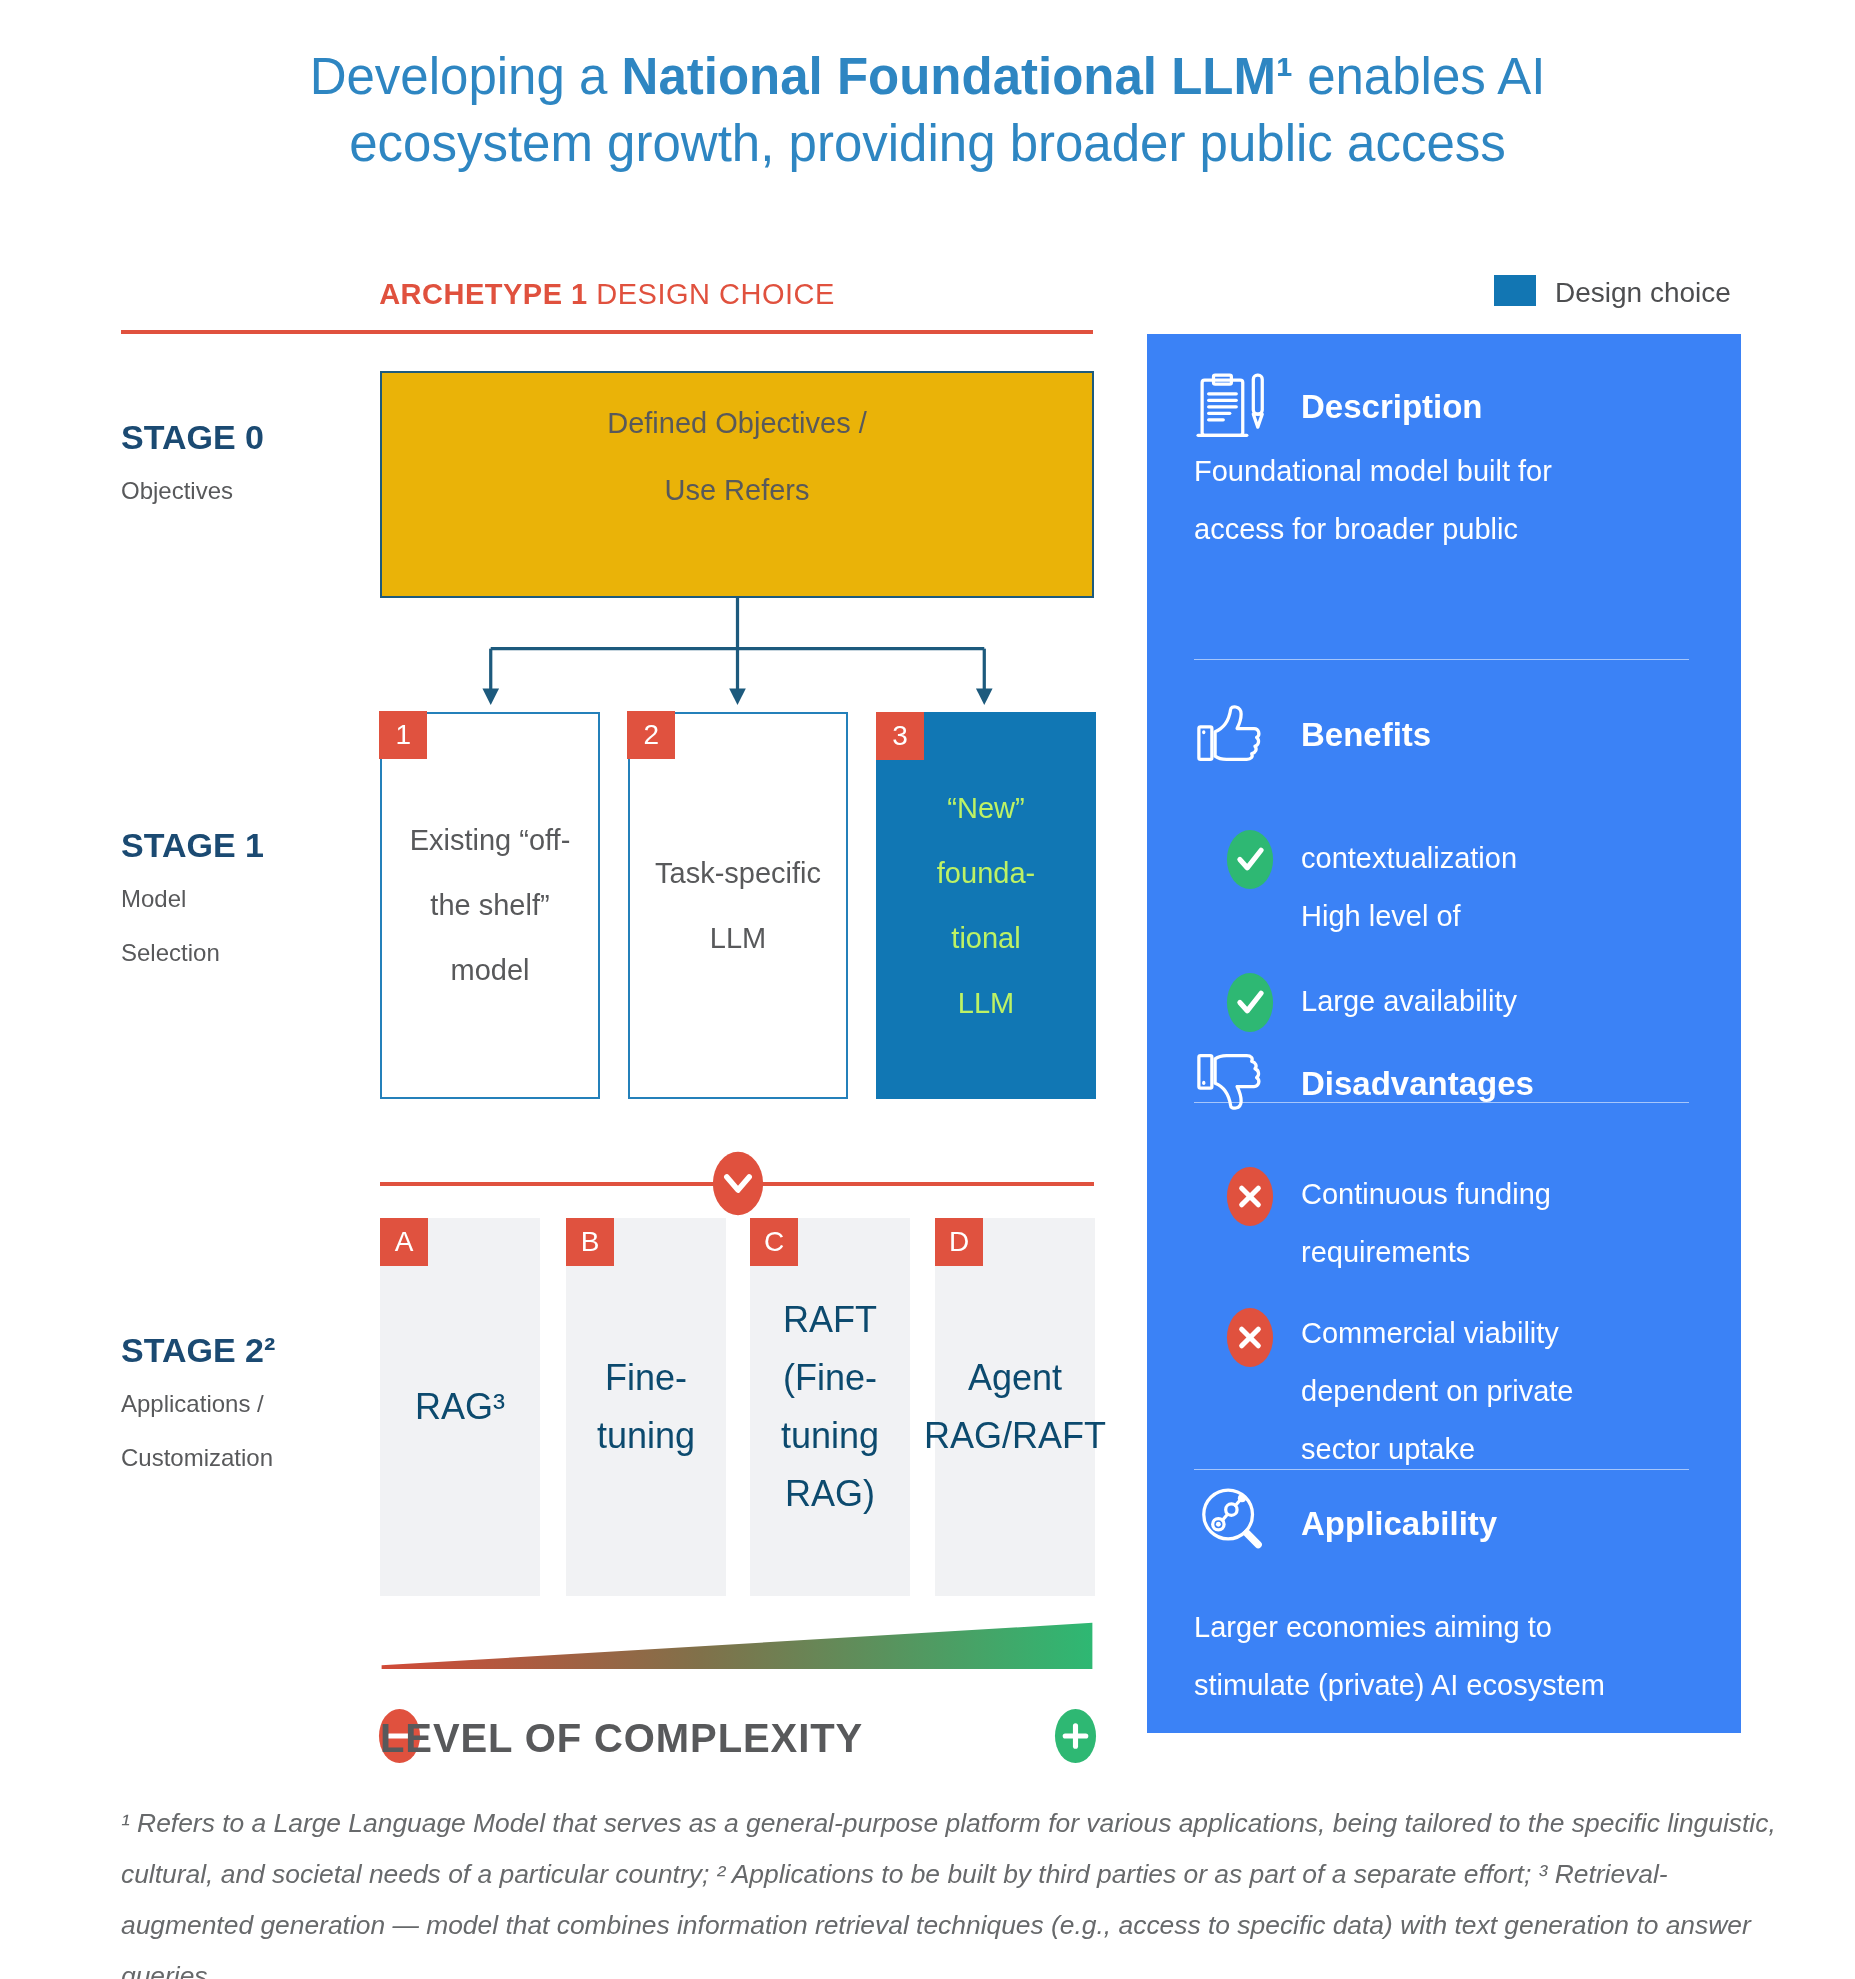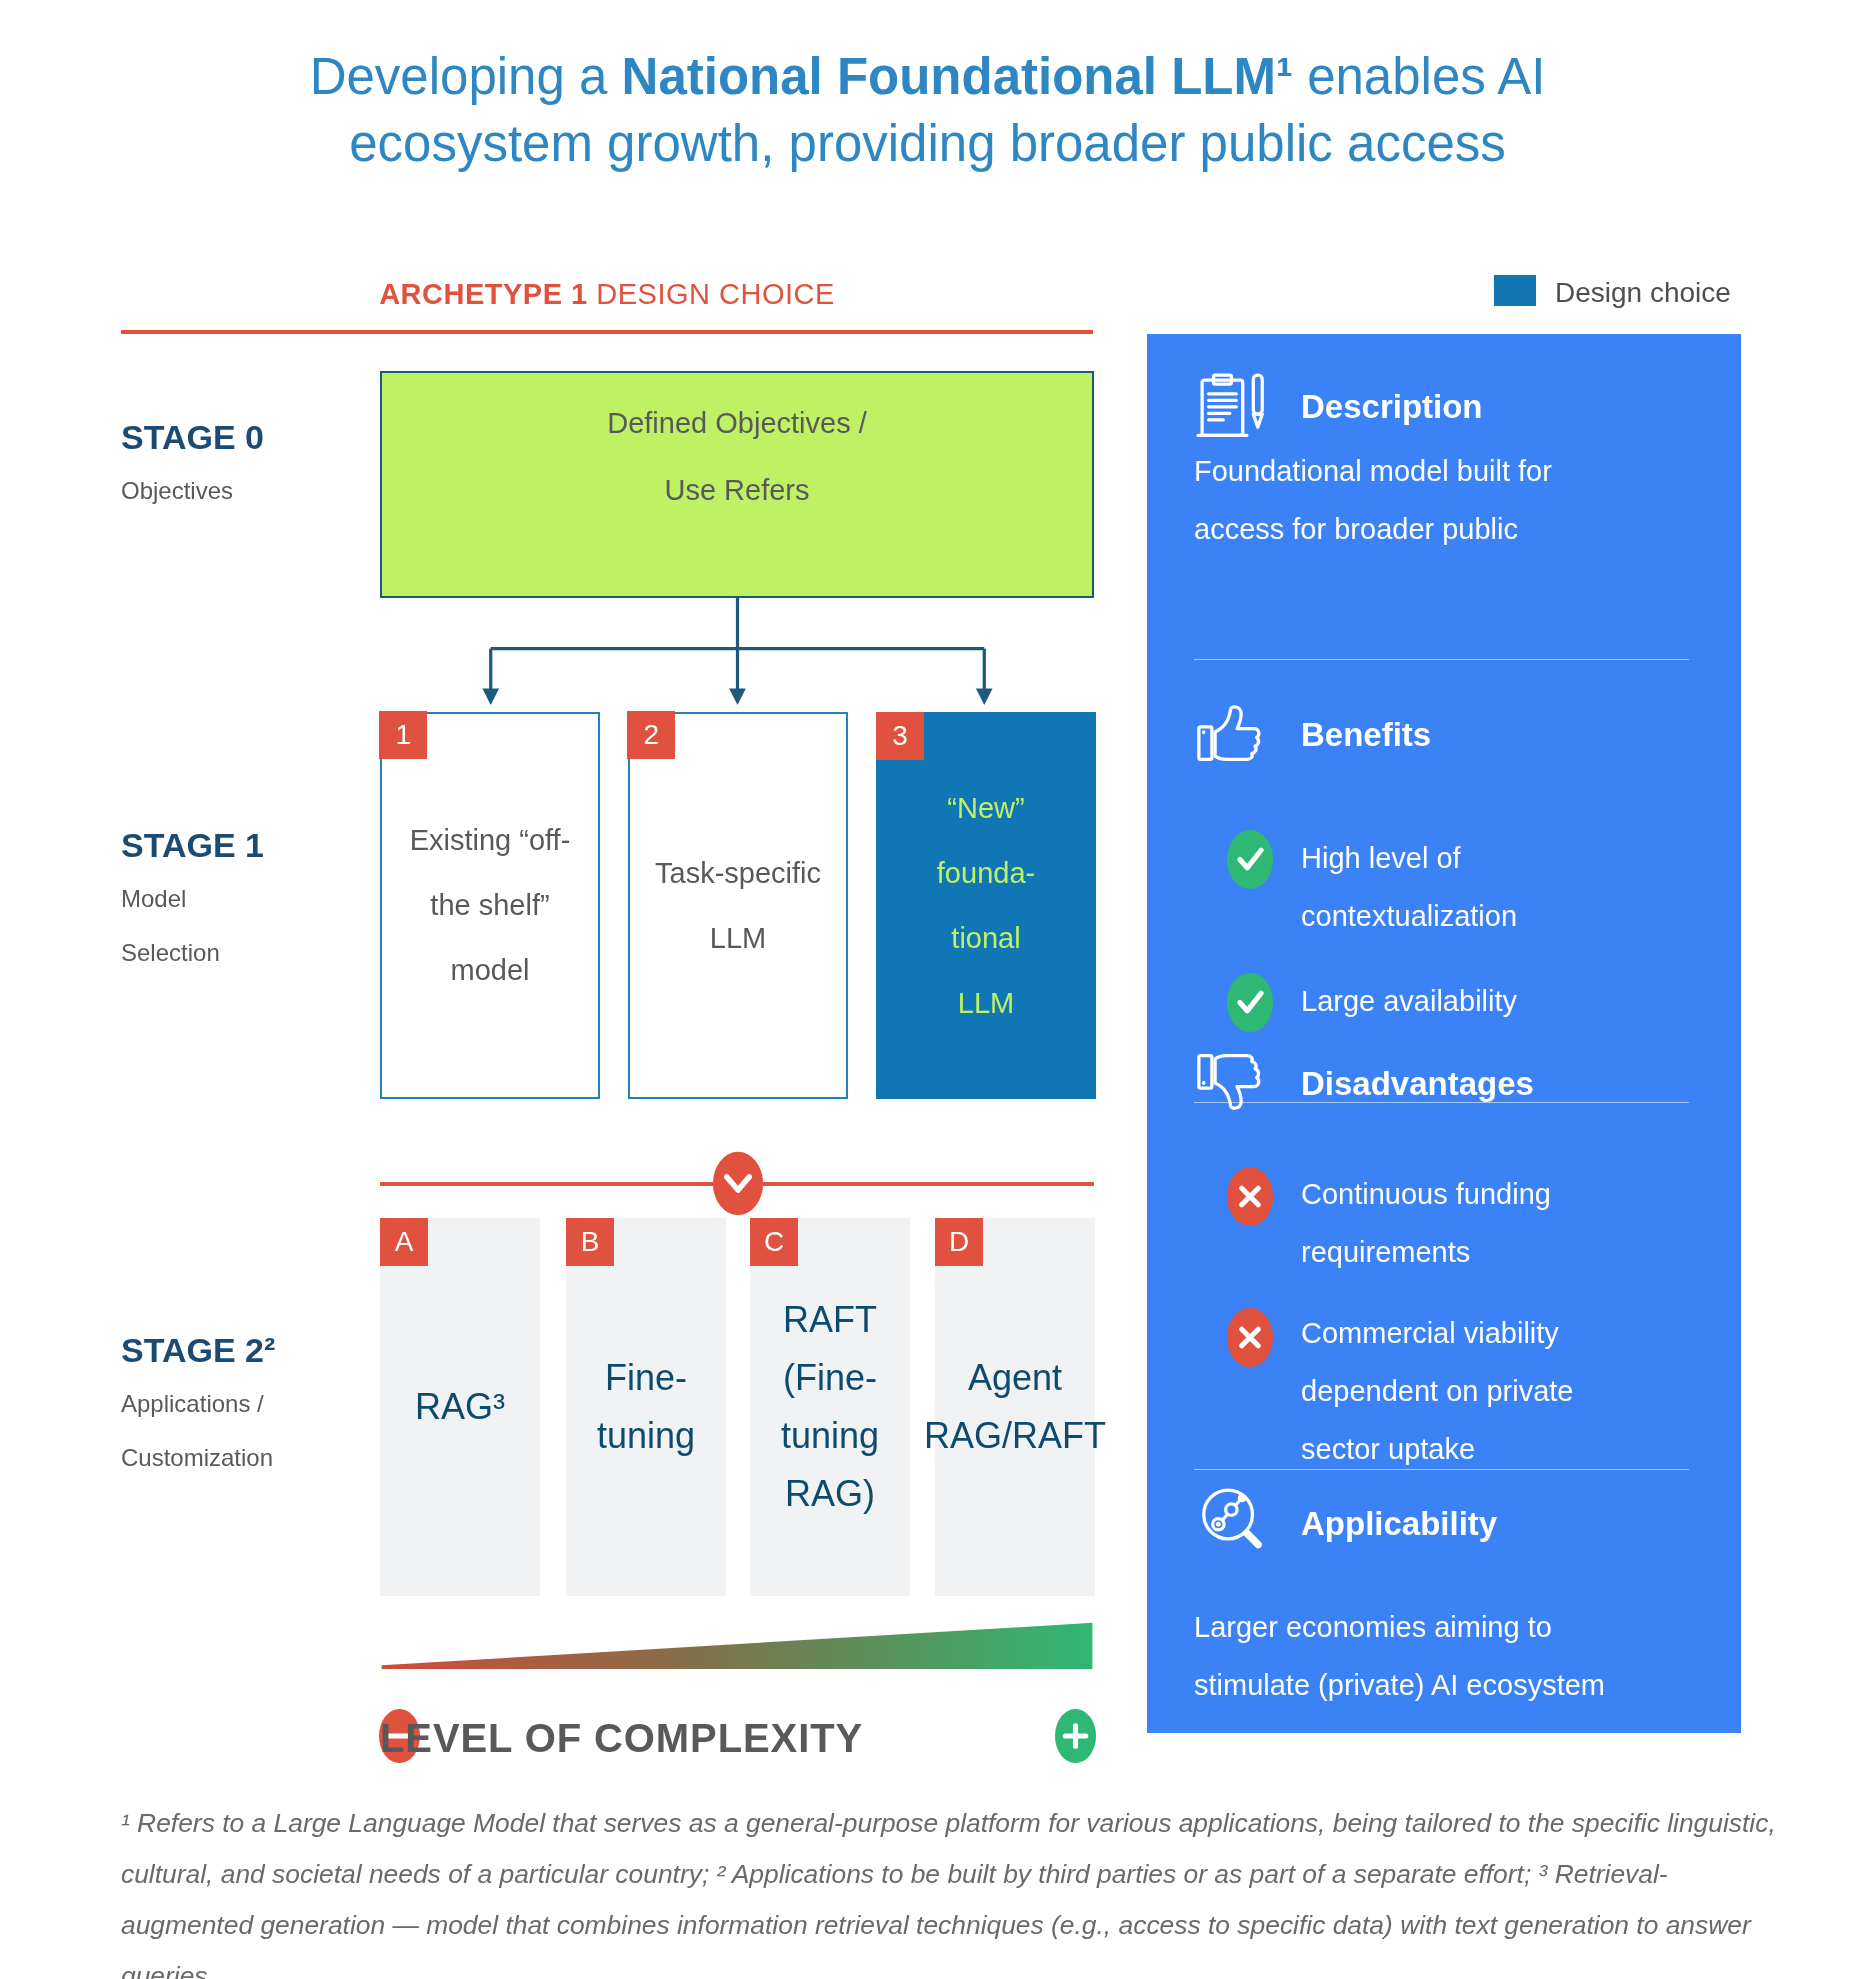--- a/index.html
+++ b/index.html
@@ -22,21 +22,21 @@
   .legend-label { position:absolute; left:1555px; top:277px; font-size:28px; color:#4d4e50; }
 
   
   .stage-label { position:absolute; left:121px; }
   .stage-name { font-size:34px; font-weight:700; color:#1b4a72; line-height:54px; }
   .stage-cap { font-size:24px; color:#58595b; line-height:54px; }
   #stage0 { top:410px; } #stage1 { top:818px; } #stage2 { top:1323px; }
 
   
   .obj-box { position:absolute; left:380px; top:371px; width:714px; height:227px;
-             border:2.8px solid #1d5a7d; background:#bef264; display:flex; flex-direction:column;
+             border:2.8px solid #1d5a7d; background:#eab308; display:flex; flex-direction:column;
              align-items:center; justify-content:center; padding-bottom:56px; }
   .obj-line { font-size:29px; color:#58595b; line-height:67px; }
 
   svg.abs { position:absolute; display:block; }
 
   
   .opt-box { position:absolute; top:712px; width:220px; height:387px; background:#fff;
              border:2.8px solid #2480ba; display:flex; flex-direction:column; align-items:center; justify-content:center; }
   .opt-box.selected { background:#1177b4; border:none; }
   #opt1 { left:380px; } #opt2 { left:628px; } #opt3 { left:876px; }
@@ -221,22 +221,22 @@
         <path d="M26 74 L26 44 C36 40 43 30 45 17 C45 11 58 12 58 22 C58 29 55 36 53 40 L74 40 C80 40 82 48 77 51 C81 54 80 60 75 62 C78 65 76 70 71 71 C73 75 70 78 65 78 L40 78 C34 78 30 77 26 74 Z"></path>
         <line x1="12" y1="44" x2="12" y2="45"></line>
       </g>
     </svg>
     <div class="p-head" style="top:382px;">Benefits</div>
     <svg class="abs" style="left:79px; top:495px;" width="48" height="61" viewBox="0 0 52 66">
       <ellipse cx="26" cy="33" rx="25" ry="32" fill="#2eb873"></ellipse>
       <path d="M15 33 L23 42 L38 23" fill="none" stroke="#ffffff" stroke-width="5.5" stroke-linecap="round" stroke-linejoin="round"></path>
     </svg>
     <div class="p-item-text" style="top:495px;">
+      <div>contextualization</div>
       <div>High level of</div>
-      <div>contextualization</div>
     </div>
     <svg class="abs" style="left:79px; top:638px;" width="48" height="61" viewBox="0 0 52 66">
       <ellipse cx="26" cy="33" rx="25" ry="32" fill="#2eb873"></ellipse>
       <path d="M15 33 L23 42 L38 23" fill="none" stroke="#ffffff" stroke-width="5.5" stroke-linecap="round" stroke-linejoin="round"></path>
     </svg>
     <div class="p-item-text" style="top:638px;">
       <div>Large availability</div>
     </div>
     <div class="p-div" style="top:768px;"></div>
 

